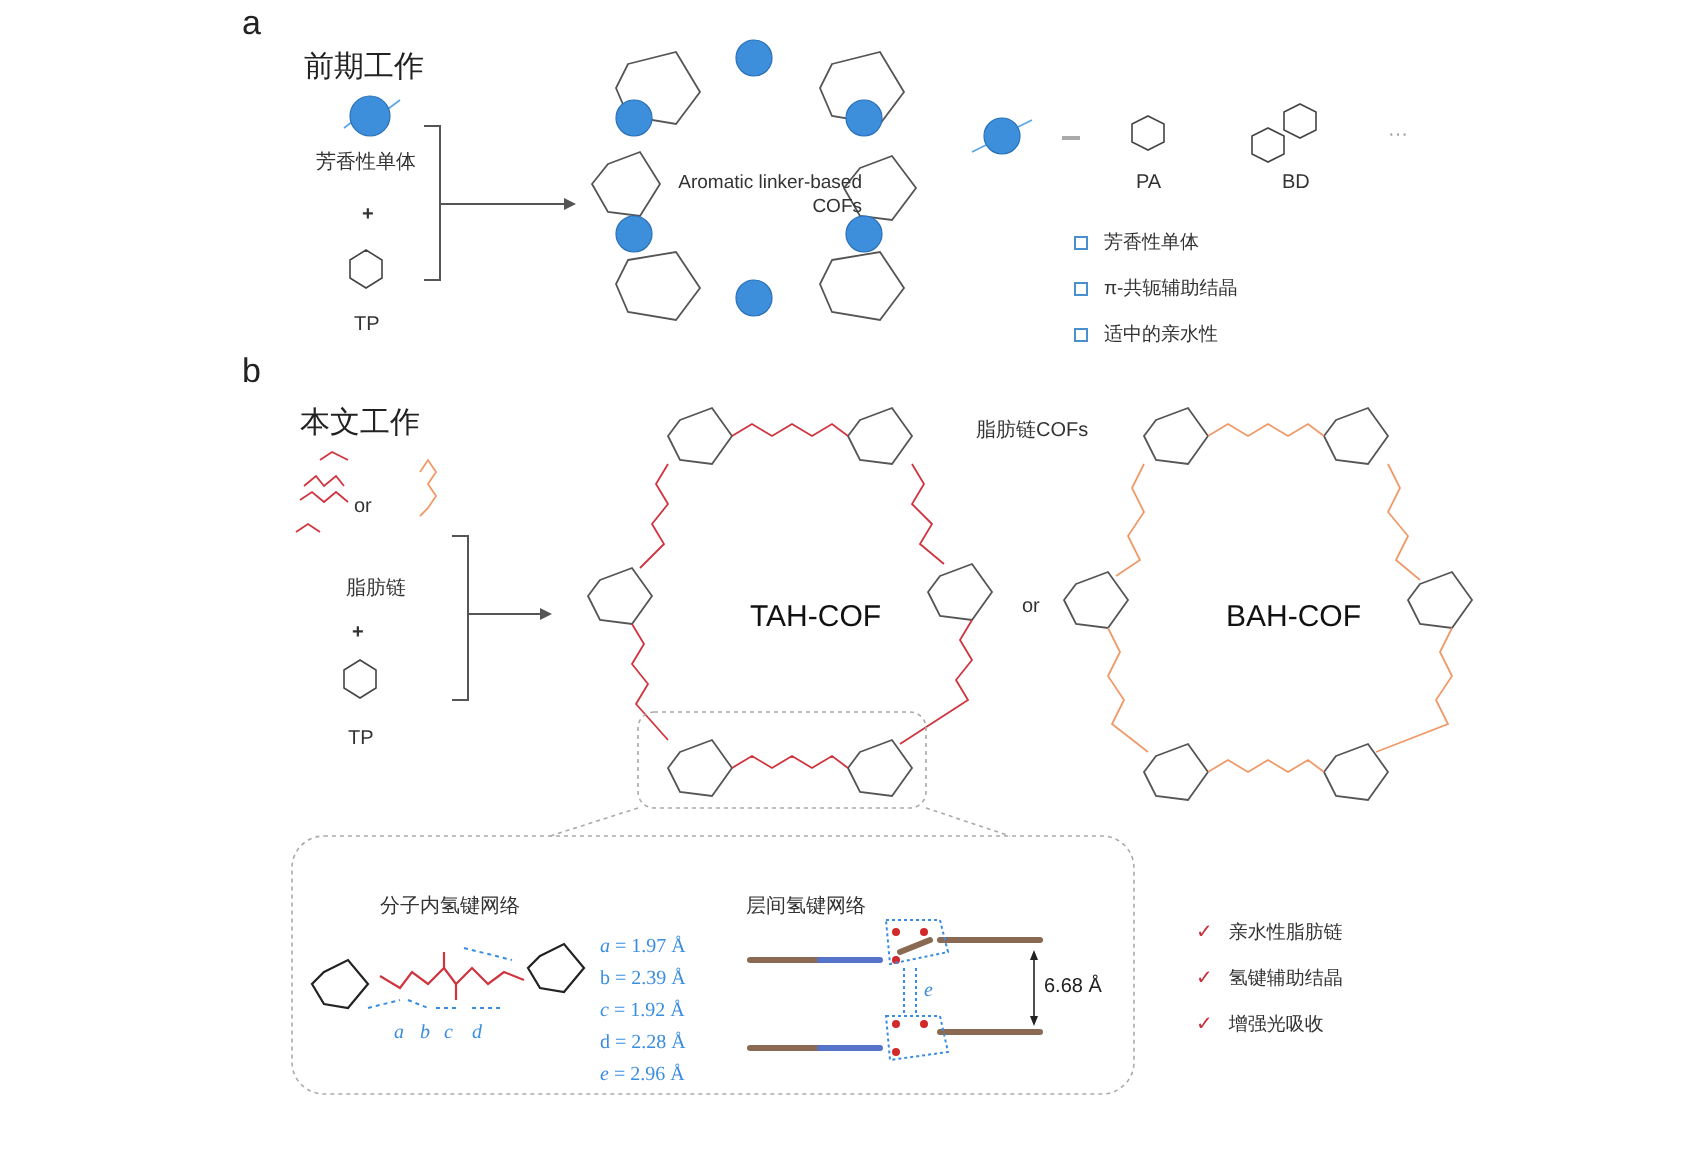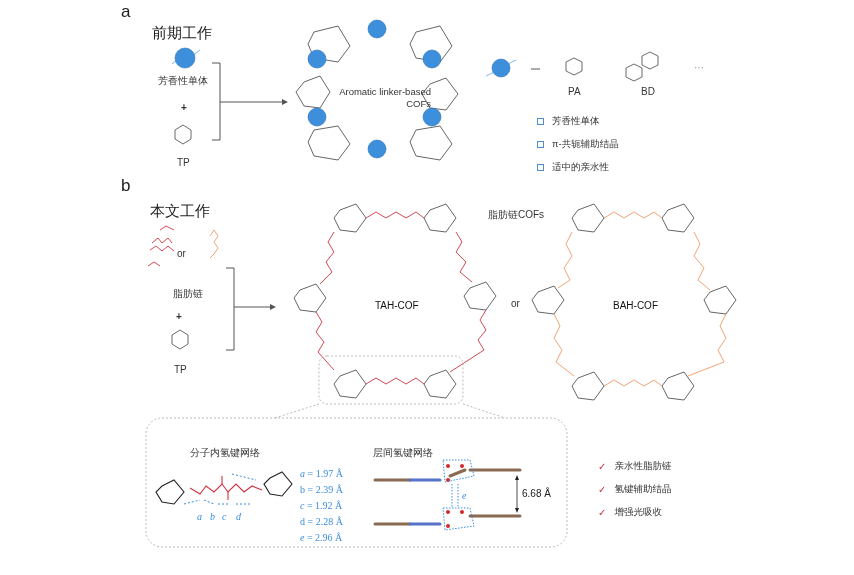--- a/index.html
+++ b/index.html
@@ -3,21 +3,21 @@
 <meta charset="utf-8">
 <style>
   html,body{margin:0;padding:0;background:#fff;}
   body{width:854px;height:575px;position:relative;overflow:hidden;font-family:"Liberation Sans","DejaVu Sans",sans-serif;color:#222;}
   .abs{position:absolute;}
   .panel-letter{font-size:17px;color:#222;}
   .section-title{font-size:15px;font-weight:normal;color:#222;margin-top:12px;}
   .lbl{font-size:10px;color:#333;white-space:nowrap;}
   .lbl-sm{font-size:9px;color:#333;white-space:nowrap;margin-top:46px;}
   .lbl-center{text-align:right;}
-  .cof-name{font-size:10px;color:#111;white-space:nowrap;}
+  .cof-name{font-size:15px;color:#111;white-space:nowrap;}
   .feat{font-size:9.5px;color:#333;display:flex;align-items:center;gap:8px;white-space:nowrap;}
   .sq{width:7px;height:7px;border:1.3px solid #4a90d0;box-sizing:border-box;display:inline-block;}
   .check{color:#c8323a;font-size:10px;}
   .dist{font-size:10px;color:#3a8de0;white-space:nowrap;line-height:16px;font-family:Liberation Serif, serif;}
   .dist i{font-style:italic;}
   svg{position:absolute;left:0;top:0;}
 </style>
 </head>
 <body>
 

